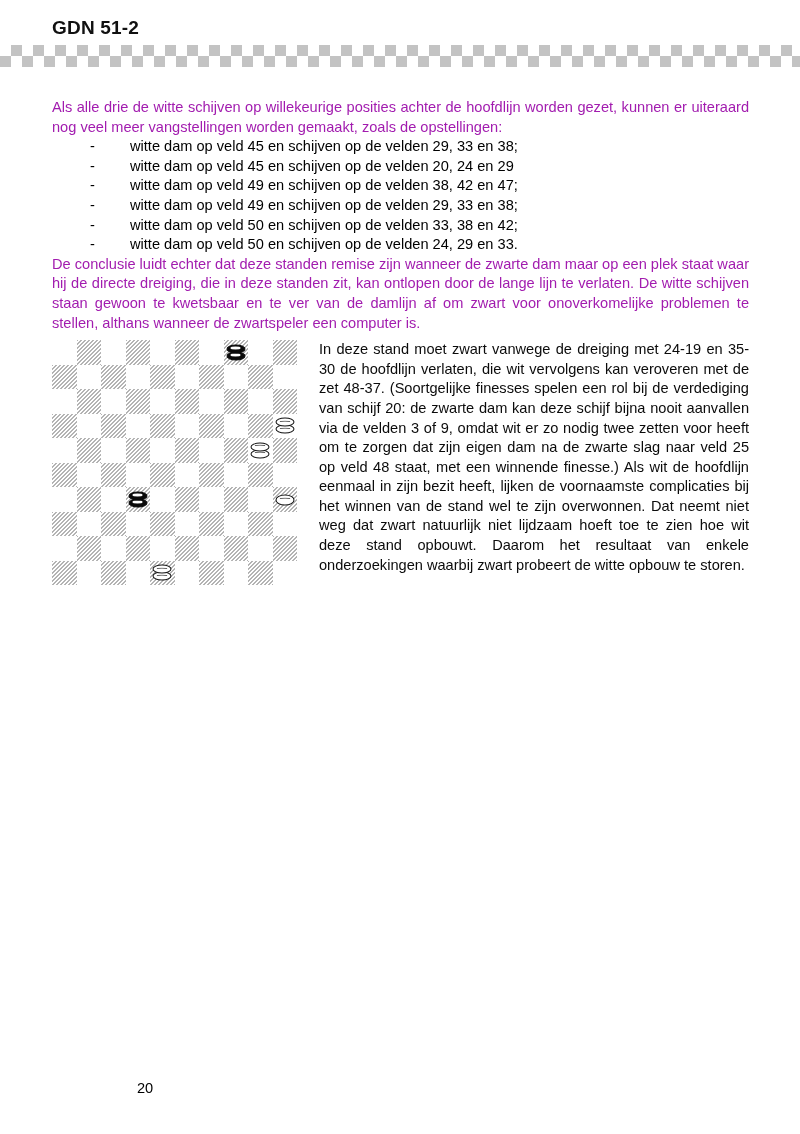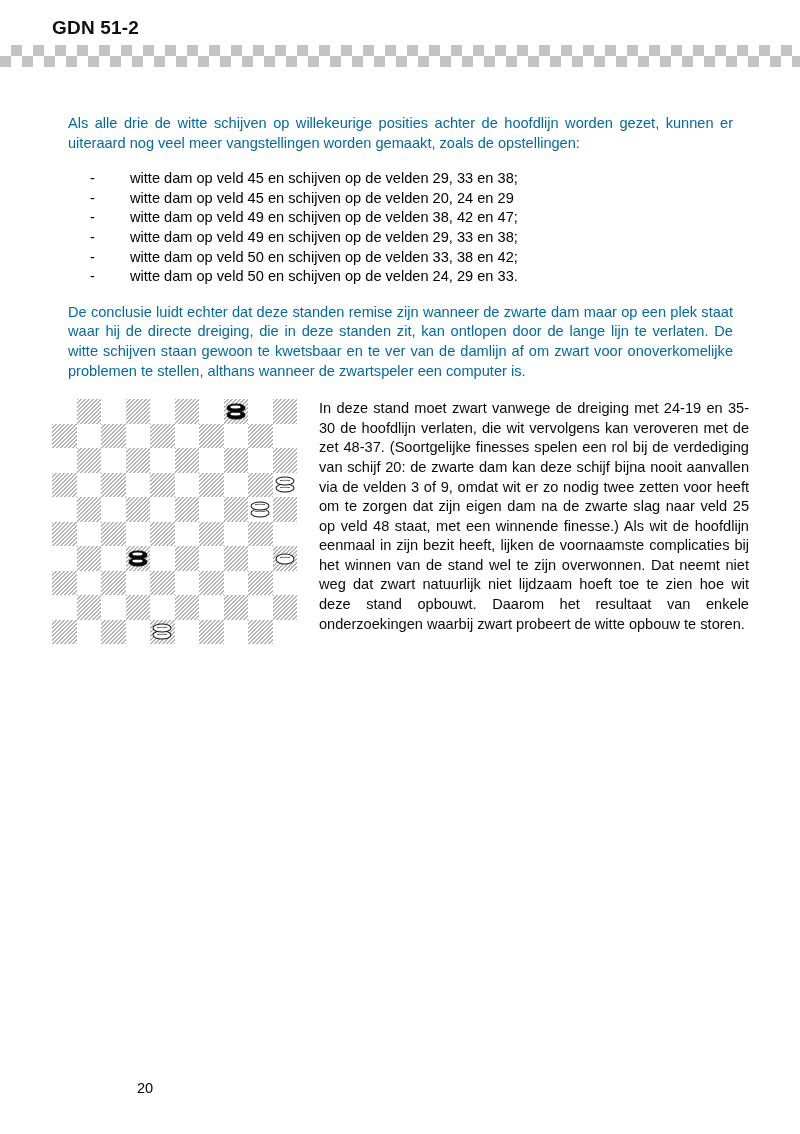--- a/index.html
+++ b/index.html
@@ -71,26 +71,26 @@
   }
 
   
   .content {
     position: absolute;
     left: 52px;
     top: 98px;
     width: 697px;
   }
   p.just {
-    margin: 16px;
+    margin: 0;
     font-size: 14.6px;
     line-height: 19.6px;
     text-align: justify;
     text-justify: inter-word;
-    color: #0369a1;
+    color: #a21caf;
   }
   p.just.spaced-before { margin-top: 19.6px; }
 
   ul.veld-list {
     list-style: none;
     margin: 0;
     padding: 0;
   }
   ul.veld-list li {
     font-size: 14.6px;
@@ -108,21 +108,21 @@
   .diagram-caption {
     margin: 0;
     padding-top: 28px;
     font-size: 14.6px;
     line-height: 19.6px;
   }
 
   
   .diagram-wrap {
     position: relative;
-    margin-top: 18px;
+    margin-top: 7px;
   }
   .board-float {
     float: left;
     width: 245px;
     margin-right: 22px;
     margin-bottom: 2px;
   }
   .board {
     position: relative;
     width: 245px;

